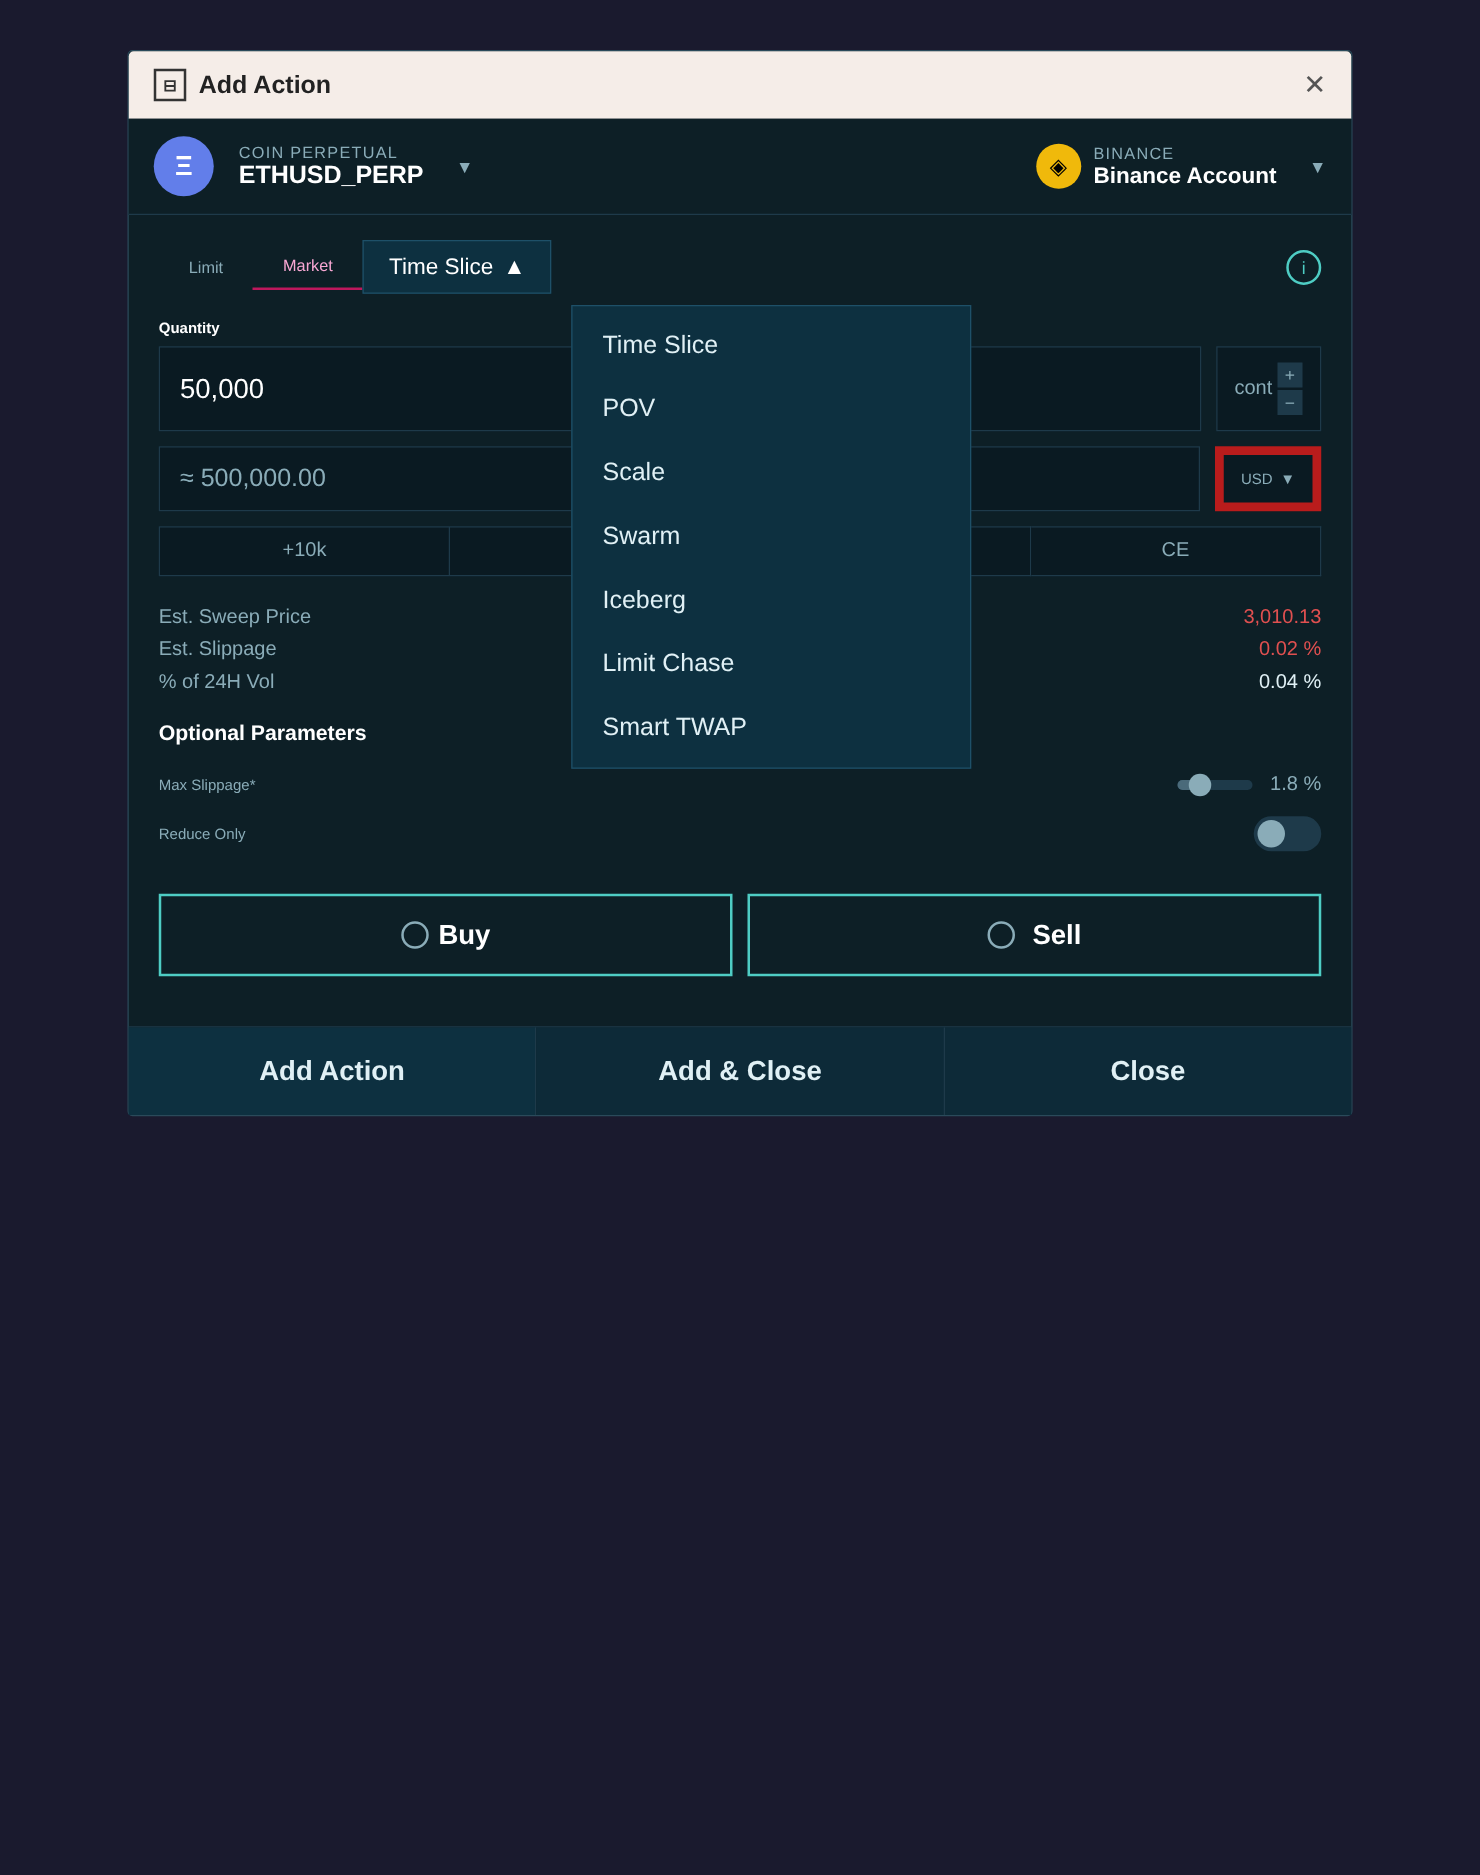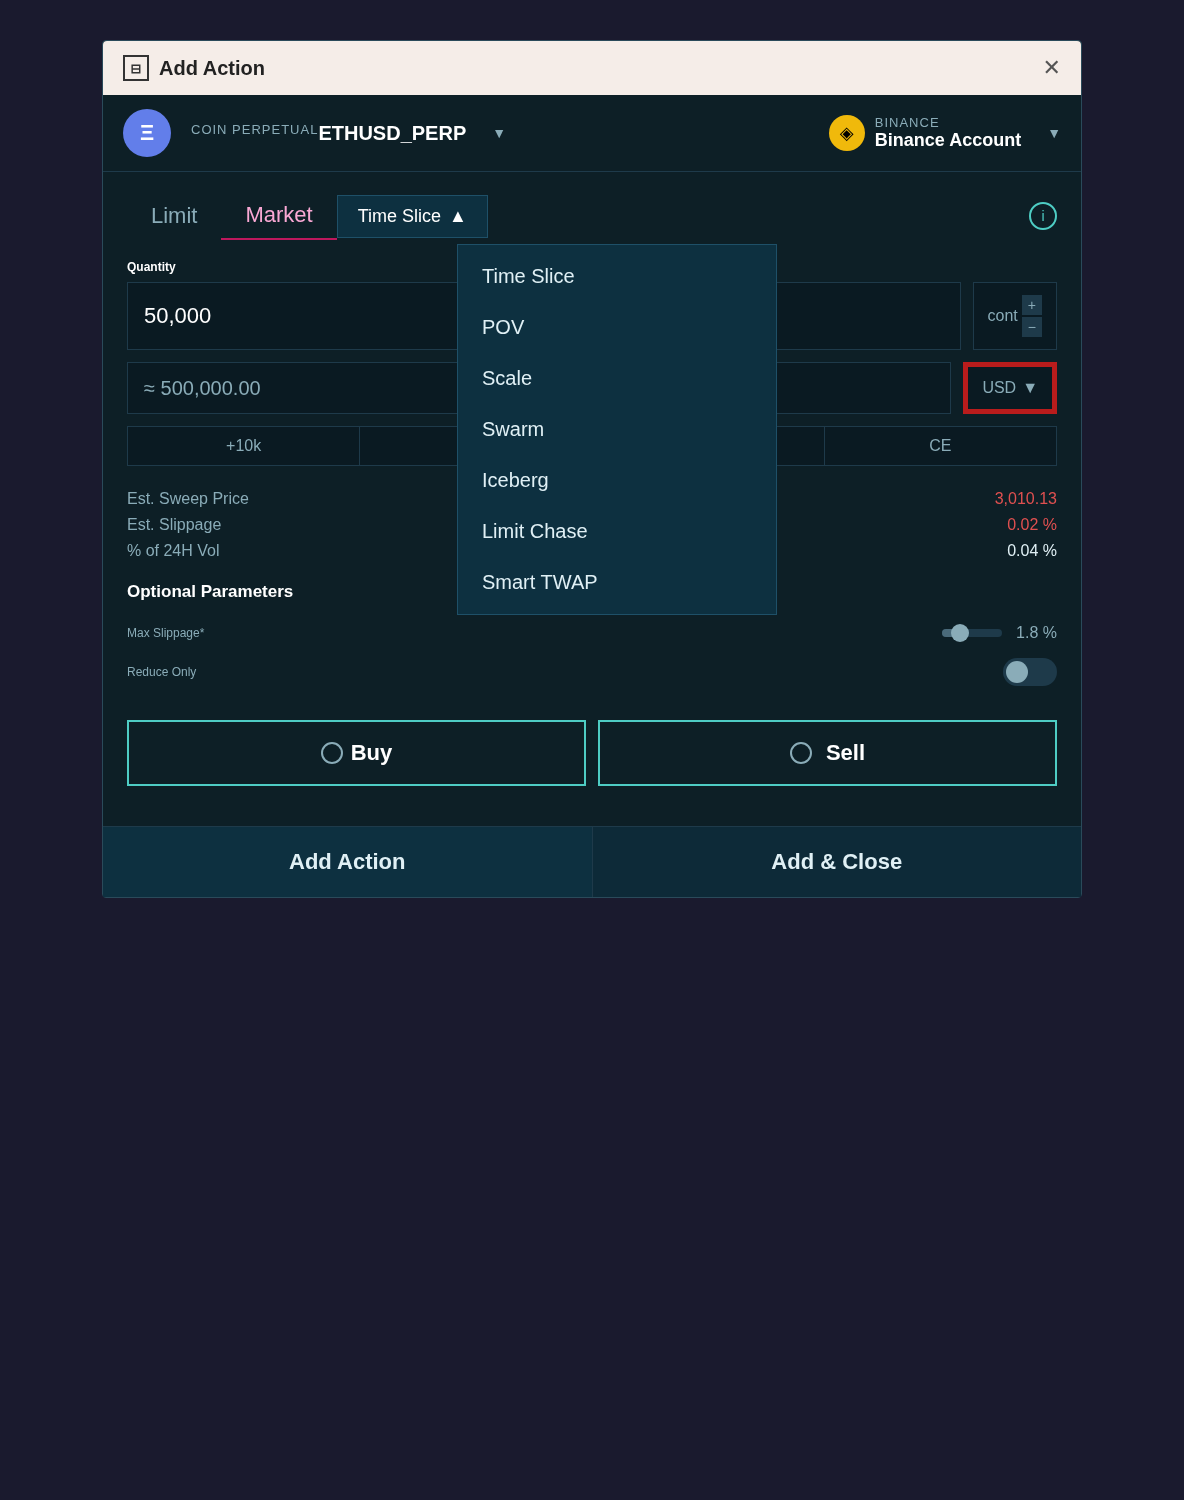--- a/index.html
+++ b/index.html
@@ -75,20 +75,21 @@
       background: #627eea;
       display: flex;
       align-items: center;
       justify-content: center;
       color: white;
       font-size: 22px;
       font-weight: bold;
     }
     .coin-info {
       display: flex;
+      flex-direction: column;
     }
     .coin-label {
       font-size: 13px;
       color: #8aacb8;
       letter-spacing: 1px;
     }
     .coin-name {
       font-size: 20px;
       font-weight: bold;
       color: #ffffff;
@@ -140,21 +141,21 @@
     
     .tabs-row {
       display: flex;
       align-items: center;
       gap: 0;
       margin-bottom: 20px;
       position: relative;
     }
     .tab {
       padding: 10px 24px;
-      font-size: 22px;
+      font-size: 13px;
       color: #8aacb8;
       cursor: pointer;
       border: none;
       background: none;
       text-align: center;
     }
     .tab.active {
       color: #f9a8d4;
       border-bottom: 2px solid #be185d;
     }
@@ -254,23 +255,23 @@
       flex: 1;
       background: #0a1a22;
       border: 1px solid #1e3a4a;
       color: #8aacb8;
       font-size: 20px;
       padding: 12px 16px;
       outline: none;
     }
     .currency-box {
       background: #0a1a22;
-      border: 5px solid #b91c1c;
-      color: #8aacb8;
-      font-size: 16px;
+      border: 7px solid #b91c1c;
+      color: #8aacb8;
+      font-size: 12px;
       padding: 12px 14px;
       display: flex;
       align-items: center;
       gap: 6px;
       cursor: pointer;
     }
     .quick-btns-row {
       display: flex;
       gap: 0;
       margin-bottom: 20px;
@@ -585,15 +586,16 @@
         <div class="radio-circle"></div>
         <span>Sell</span>
       </button>
     </div>
 
   </div>
 
   <div class="action-bar">
     <button class="action-btn add-action">Add Action</button>
     <button class="action-btn">Add &amp; Close</button>
+    <button class="action-btn">Close</button>
   </div>
 
 </div>
 
 </body></html>

